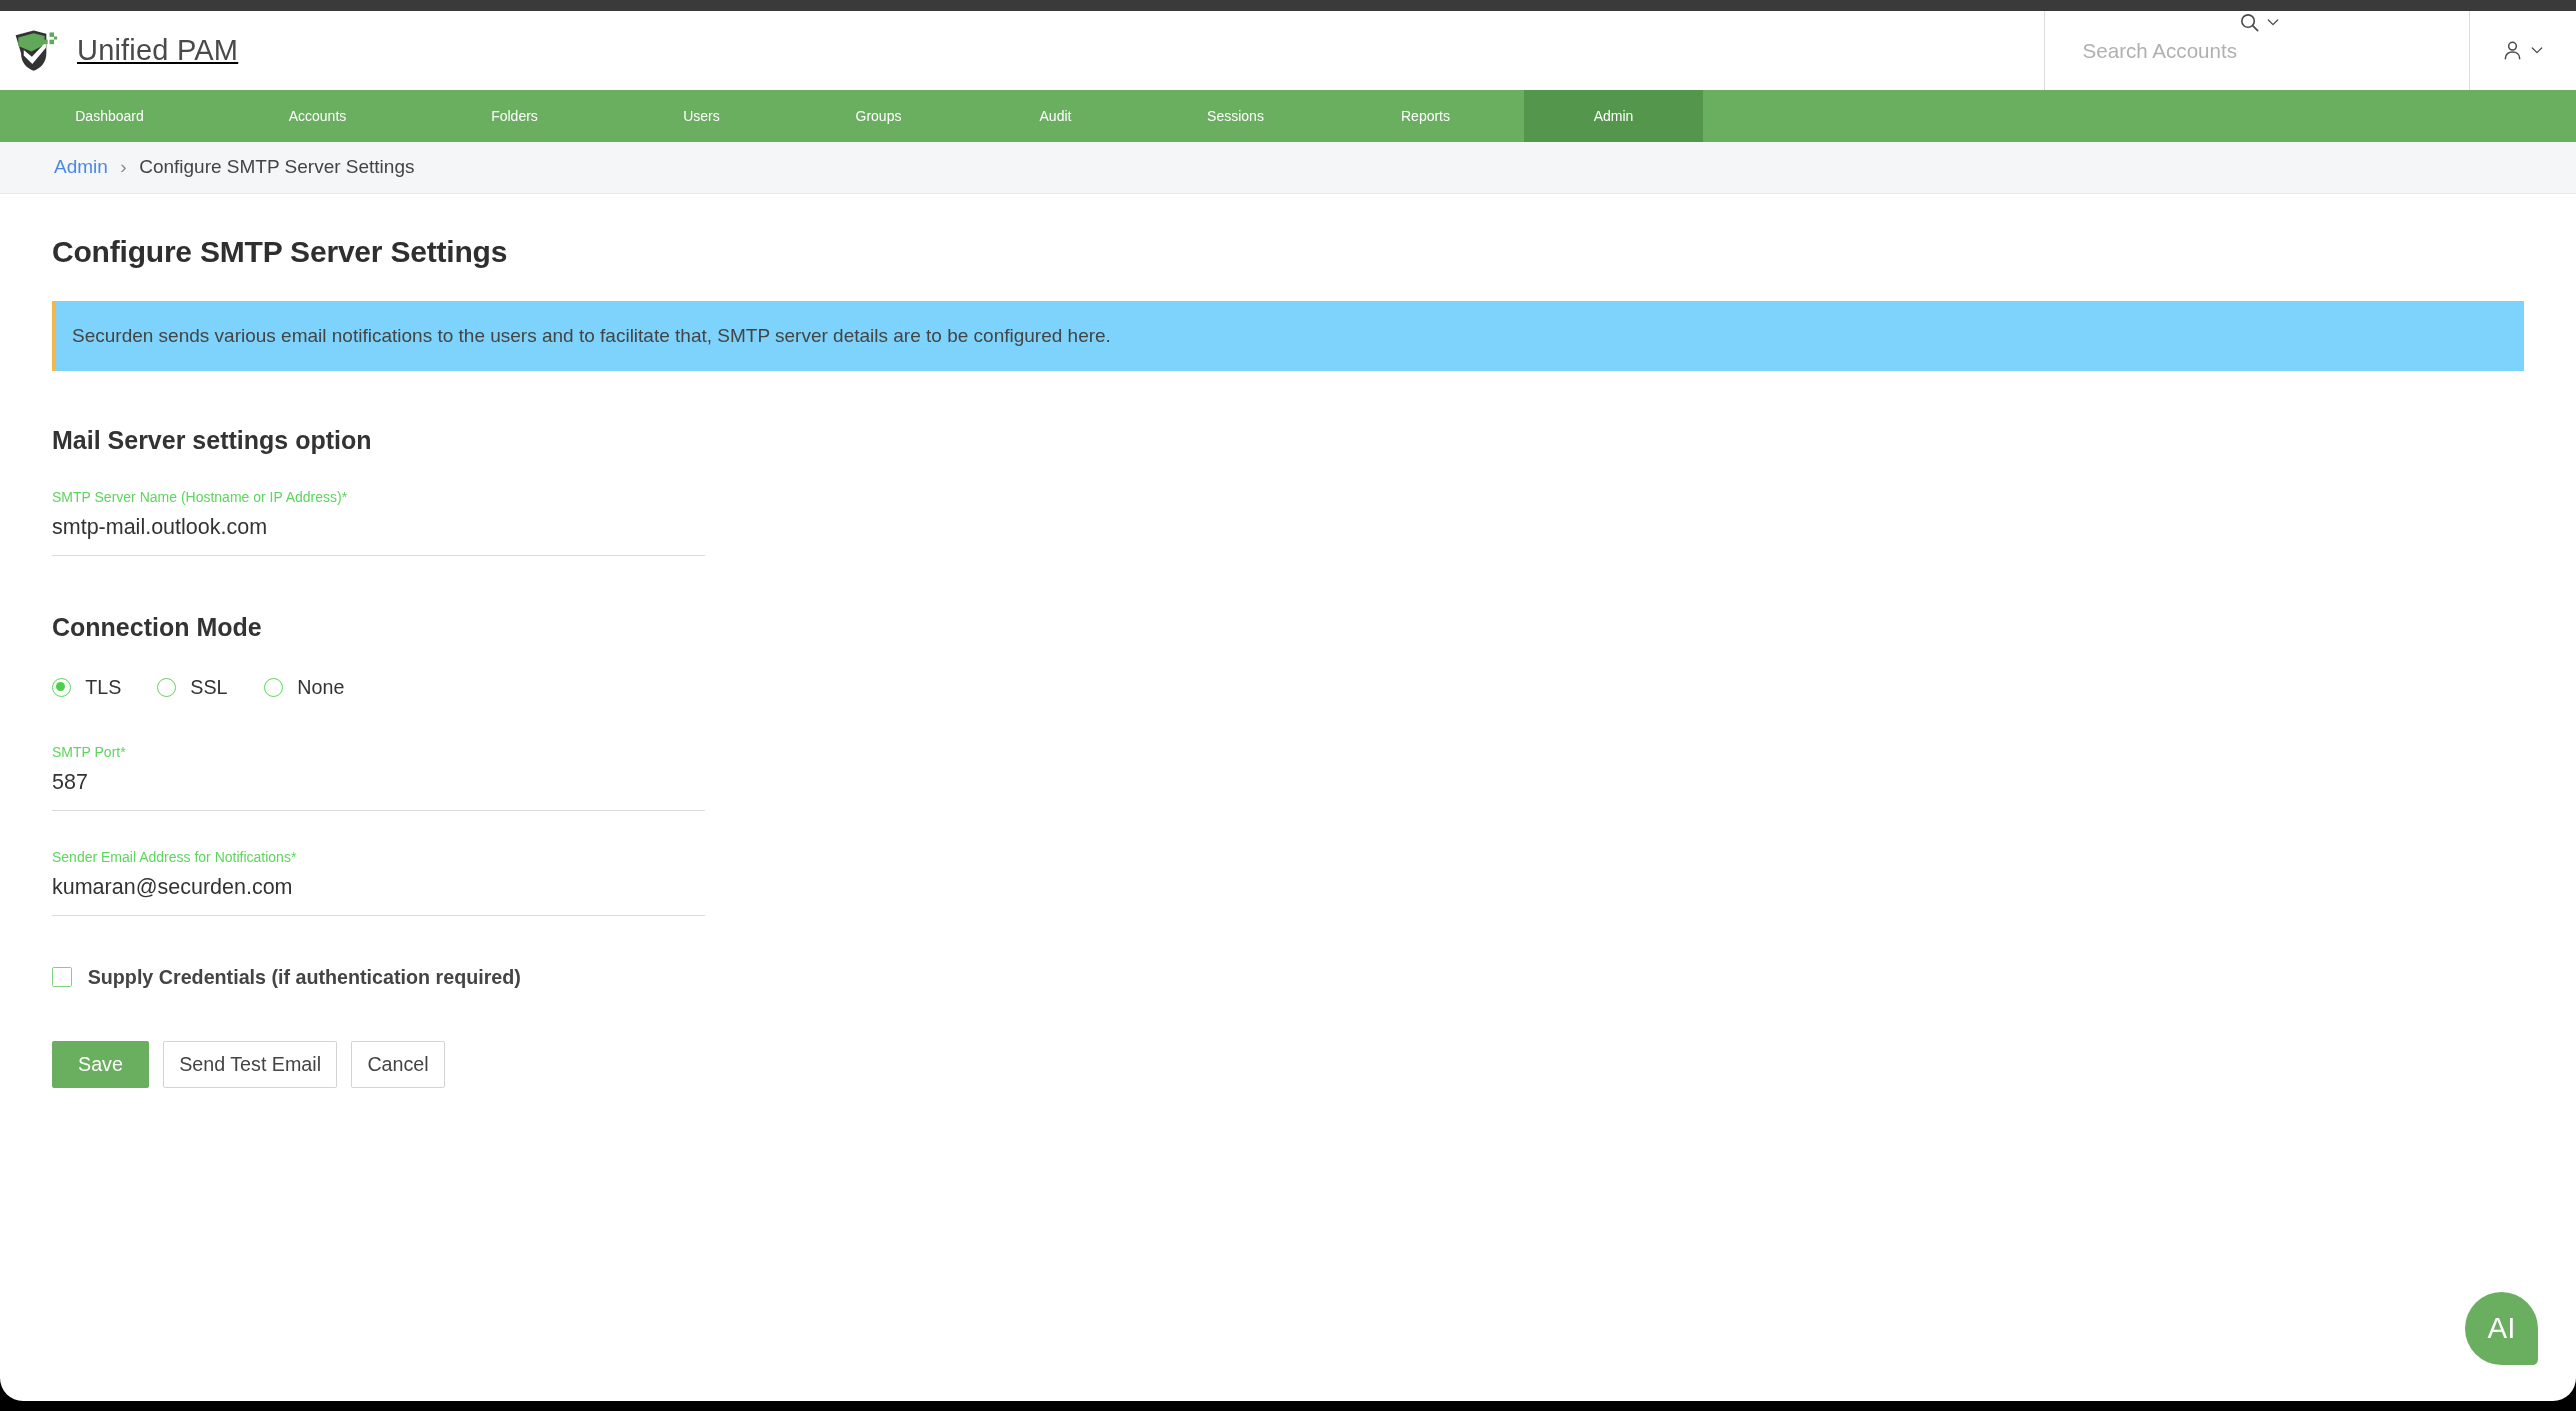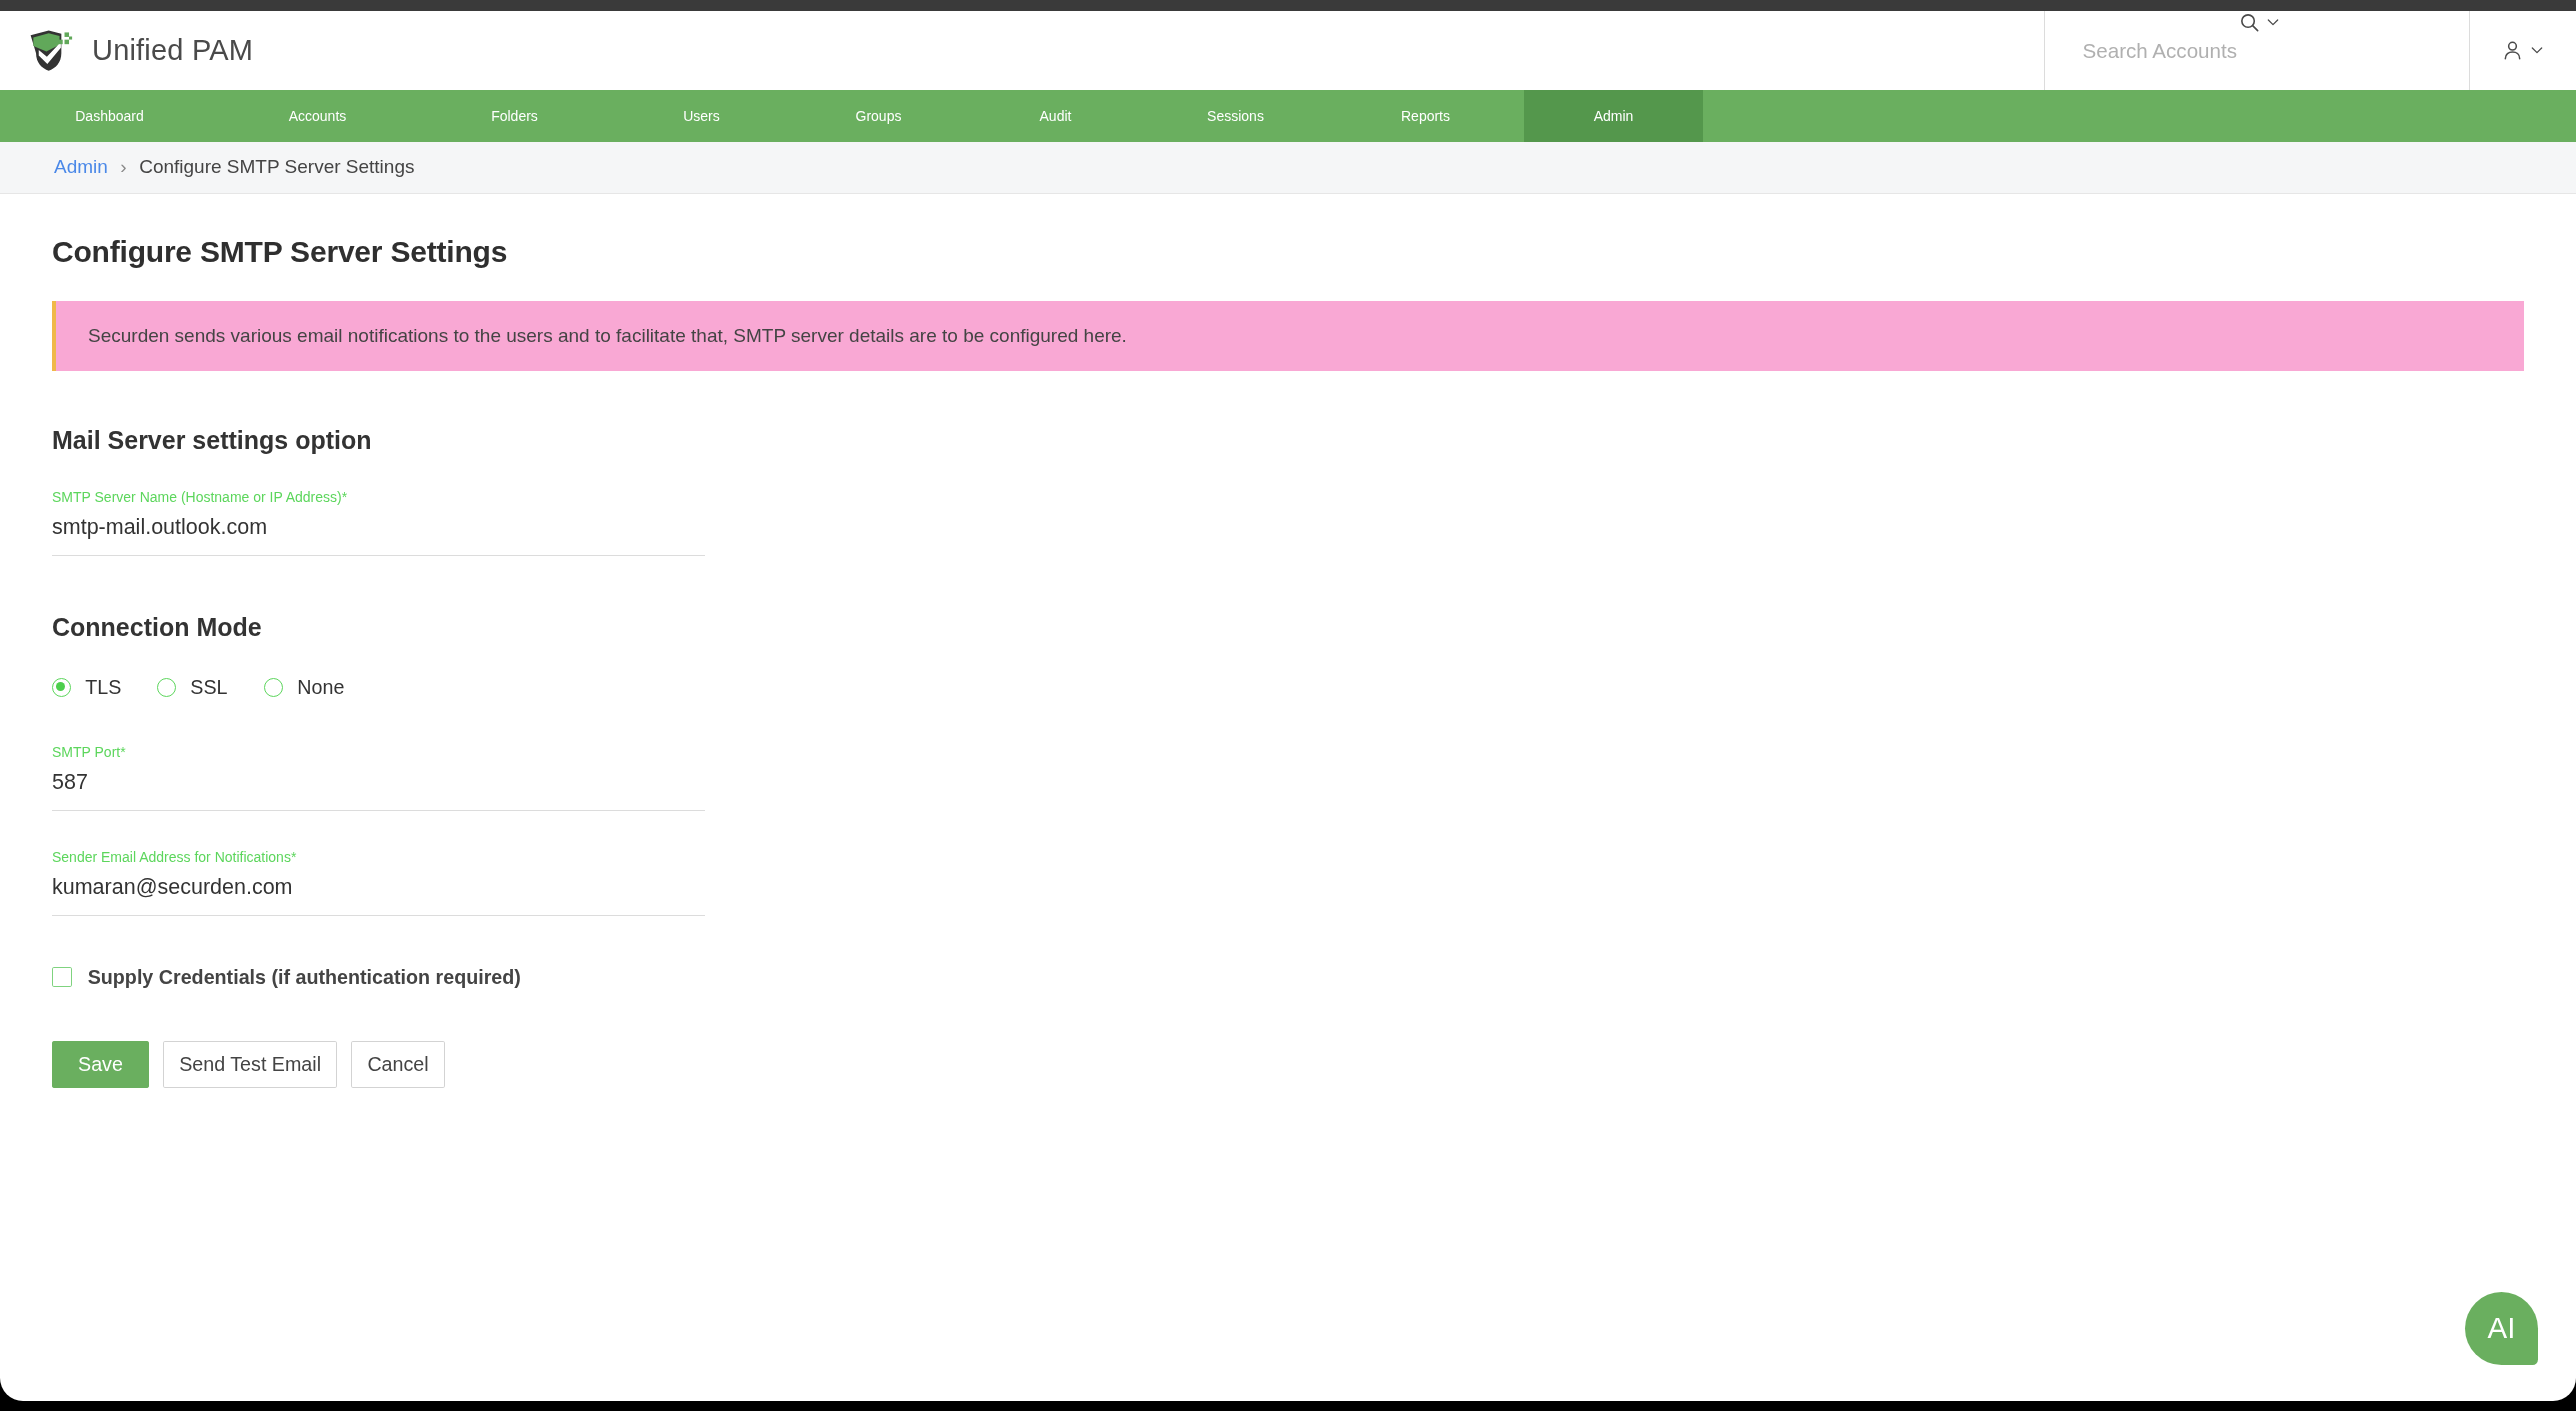--- a/index.html
+++ b/index.html
@@ -35,22 +35,23 @@
     position: relative;
     height: 79px;
     background: #ffffff;
     display: flex;
     align-items: stretch;
   }
   .brand {
     display: flex;
     align-items: center;
     gap: 18px;
-    padding-left: 27px;
+    padding-left: 12px;
     flex: 1 1 auto;
+    text-decoration: underline;
   }
   .brand-logo { width: 47px; height: 47px; display: block; }
   .brand-title {
     font-size: 29px;
     color: #4a4a4a;
     font-weight: 400;
     letter-spacing: 0.2px;
   }
 
   .search-box {
@@ -124,26 +125,26 @@
 
   .page-title {
     font-size: 30px;
     font-weight: bold;
     color: #2f2f2f;
     letter-spacing: -0.2px;
     margin-bottom: 32px;
   }
 
   .info-banner {
-    background: #f9a8d4;
+    background: #7dd3fc;
     border-left: 4.5px solid #f0b849;
     height: 70px;
     display: flex;
     align-items: center;
-    padding-left: 32px;
+    padding-left: 16px;
     margin-bottom: 55px;
   }
   .info-banner-text { font-size: 19px; color: #444; }
 
   .section-title {
     font-size: 25px;
     font-weight: bold;
     color: #333;
     margin-bottom: 34px;
   }

